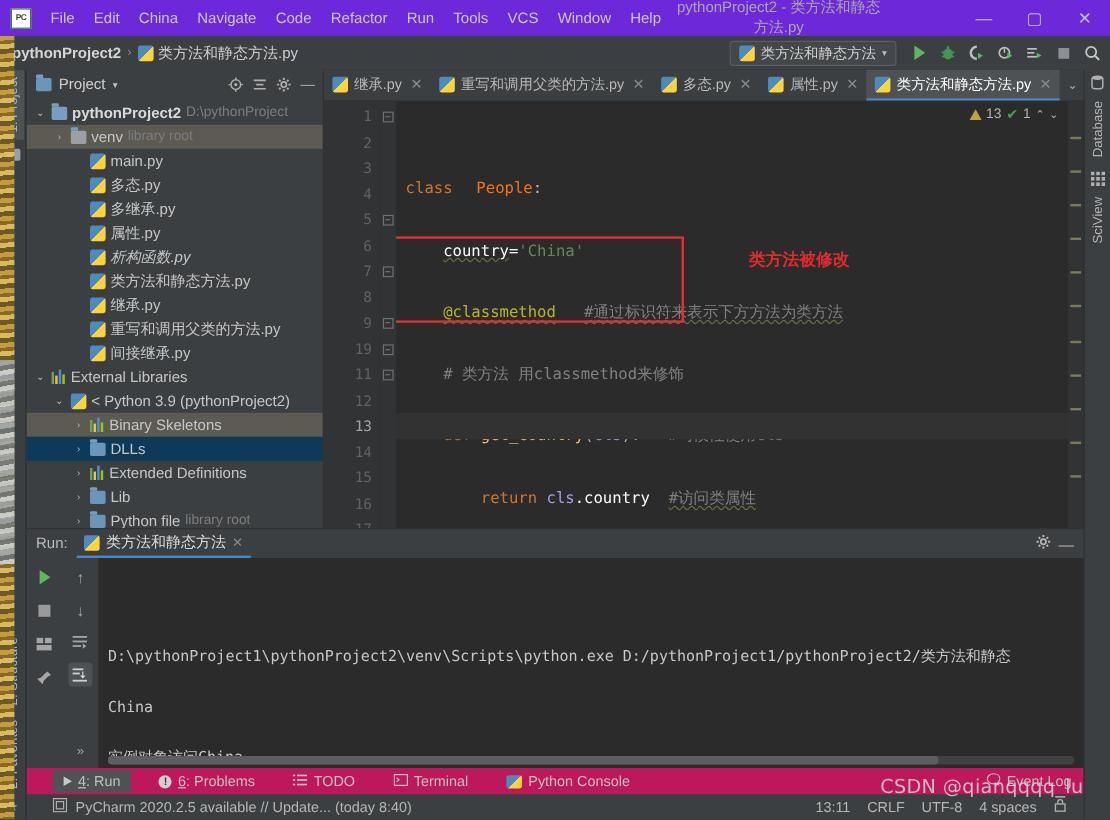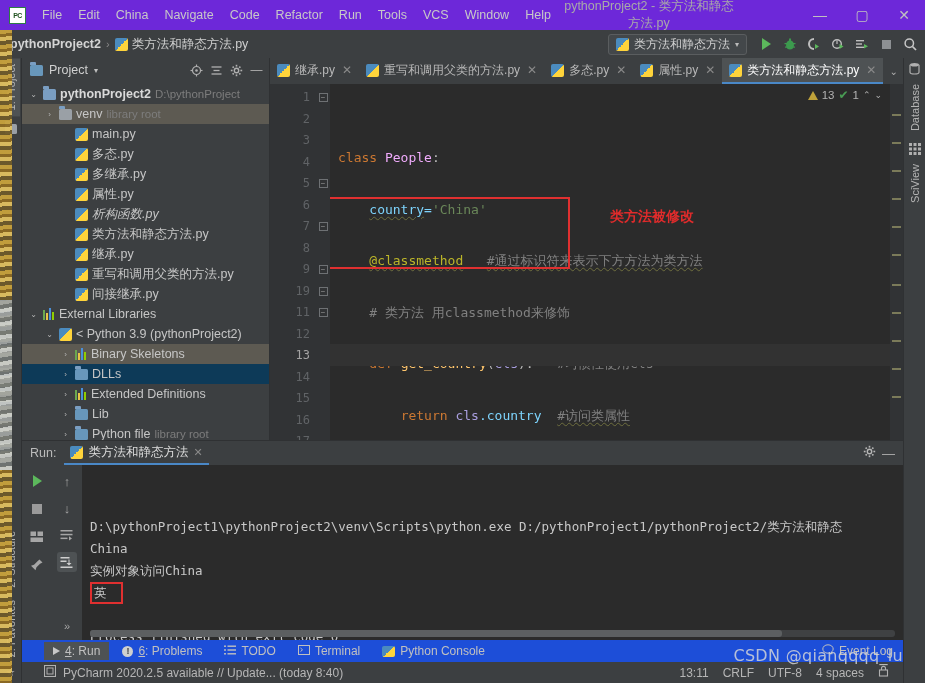--- a/index.html
+++ b/index.html
@@ -105,22 +105,22 @@
   .fold { height:21.5px; display:flex; align-items:center; justify-content:center; }
   .fbox { width:9px;height:9px;border:1px solid #6e7174; color:#9a9a9a; font-size:8px; line-height:7px;
           text-align:center; background:#313335;}
   .code {
     flex:1; padding:3px 0 0 8px; position:relative;
     font-family:"DejaVu Sans Mono","Liberation Mono",monospace; font-size:13px;
     white-space:pre; overflow:hidden;
   }
   .cl { height:21.5px; line-height:21.5px; }
   .kw { color:#cc7832; } .str { color:#6a8759; } .cmt { color:#808080; }
-  .fn { color:#ffc66d; } .cls { color:#f0abfc; } .dec { color:#bbb529; }
-  .pl { color:#7dd3fc;text-align:right; } .param { color:#aa9fe0; }
+  .fn { color:#ffc66d; } .cls { color:#f97316;margin-left:12px; } .dec { color:#bbb529; }
+  .pl { color:#ffffff;text-align:right; } .param { color:#aa9fe0; }
   .wavy { text-decoration: underline; text-decoration-style: wavy; text-decoration-color:#6e6e3e;
           text-decoration-thickness:1px; text-underline-offset:2px;}
   .ln-hl { position:absolute; left:0; right:0; height:21.5px; background:#323232; }
   .red-box { position:absolute; border:2px solid #e03030; }
   .red-note { position:absolute; color:#e02b2b; font-size:14px; font-weight:bold;
               font-family:"DejaVu Sans", sans-serif;}
   .inspect { position:absolute; right:18px; top:3px; display:flex; align-items:center; gap:4px;
              font-size:11.5px; color:#b3b3b3; background:#2b2b2b; padding:1px 3px;}
   .warn-tri { width:0;height:0;border-left:5px solid transparent;border-right:5px solid transparent;
               border-bottom:9px solid #bfa23a;}
@@ -137,26 +137,26 @@
   .run-body { flex:1; display:flex; min-height:0; }
   .run-tools { width:30px; flex:0 0 30px; display:flex; flex-direction:column; align-items:center;
                gap:8px; padding-top:6px; background:#3c3f41;}
   .run-tools2 { width:30px; flex:0 0 30px; display:flex; flex-direction:column; align-items:center;
                gap:7px; padding-top:6px; background:#3c3f41; position:relative;}
   .rtico { width:20px;height:20px;display:flex;align-items:center;justify-content:center;color:#a6a6a6;font-size:13px;}
   .rtico.on { background:#4e5254; border-radius:3px; }
   .console { flex:1; background:#2b2b2b; padding:6px 0 0 8px; position:relative; overflow:hidden;
              font-family:"DejaVu Sans Mono","Liberation Mono",monospace; font-size:12.5px; color:#c8c8c8;
              white-space:pre;}
-  .console .line { height:22px; line-height:22px; }
+  .console .line { height:22px; line-height:22px;margin-top:20px; }
   .hscroll { position:absolute; left:8px; right:8px; bottom:3px; height:7px; background:#3f4143; border-radius:3px;}
   .hscroll i { position:absolute; left:0; width:86%; top:0; bottom:0; background:#5c5f61; border-radius:3px; display:block;}
 
   
-  .toolwins { height:22px; background:#1d4ed8; display:flex; align-items:center; gap:4px; flex:0 0 22px;
+  .toolwins { height:22px; background:#be185d; display:flex; align-items:center; gap:14px; flex:0 0 22px;
               padding-left:22px; font-size:12px; }
   .tw { display:flex; align-items:center; gap:5px; padding:2px 9px; color:#c0c0c0; }
   .tw.active { background:#4e5254; }
   .tw u { text-decoration:underline; }
   .tw-right { margin-left:auto; display:flex; align-items:center; gap:5px; padding-right:10px; color:#c0c0c0;}
   .statusbar { height:21px; background:#3c3f41; display:flex; align-items:center; flex:0 0 21px;
                padding-left:22px; font-size:12px; color:#b6b6b6; }
   .sb-right { margin-left:auto; display:flex; align-items:center; gap:14px; padding-right:14px;}
   .stripe { position:absolute; left:0; top:30px; bottom:0; width:12px;
             background:repeating-linear-gradient(175deg,#c8a23c 0 4px,#8e6b22 4px 7px,#e0c060 7px 11px,#6e5a2a 11px 15px); opacity:.95; }
@@ -522,21 +522,21 @@
               
               
               
               
               
               
               
               
 
               <div class="red-box" style="left:-54px; top:113px; width:294px; height:72px;"></div>
-              <div class="red-note" style="left:280px; top:124px;">类方法被修改</div>
+              <div class="red-note" style="left:294px; top:124px;">类方法被修改</div>
             </div>
 
             <div class="inspect">
               <span class="warn-tri"></span>
               <span>13</span>
               <span class="chk">✔</span>
               <span>1</span>
               <span style="font-size:9px;">⌃</span>
               <span style="font-size:9px;">⌄</span>
             </div>

